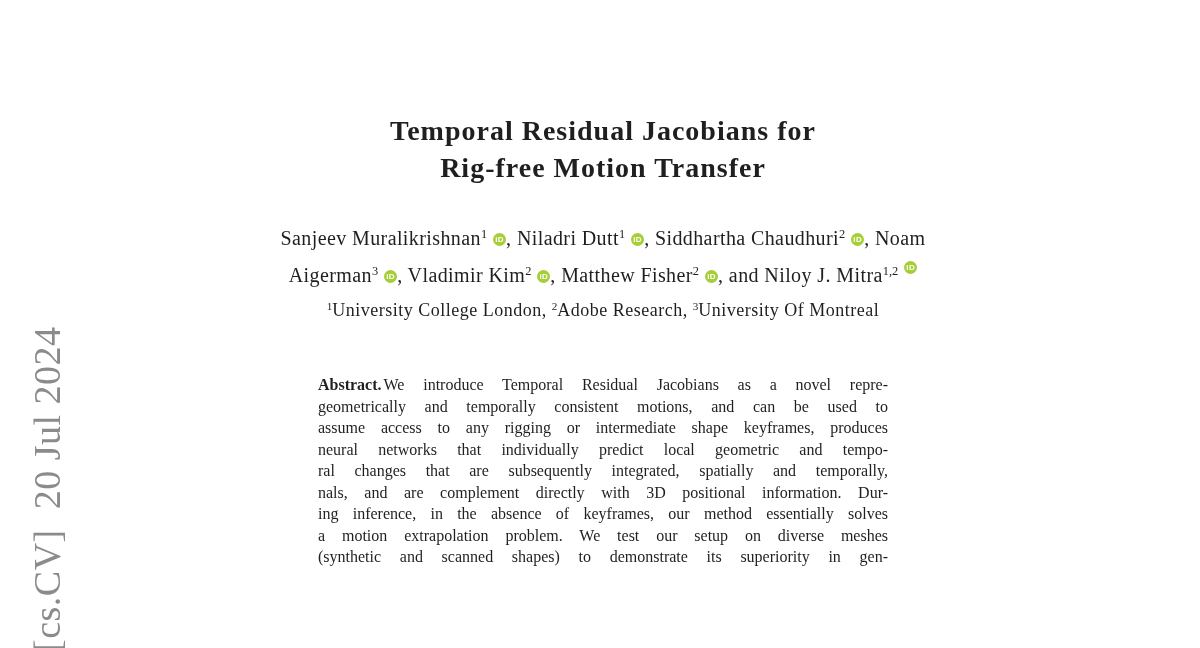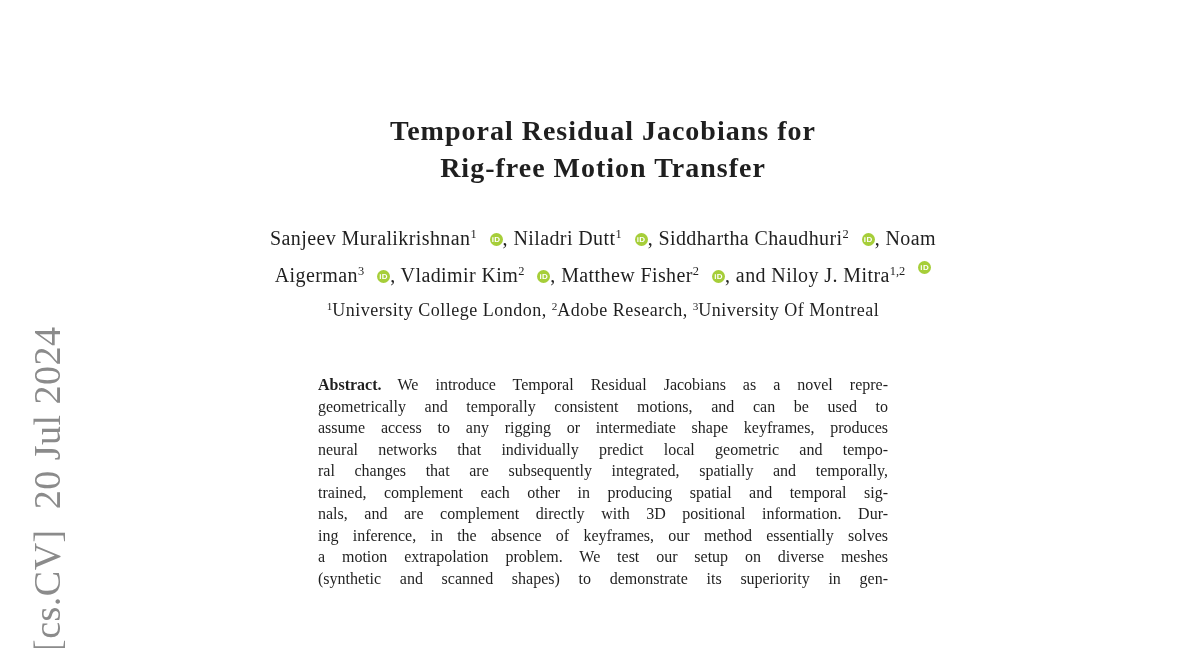--- a/index.html
+++ b/index.html
@@ -70,21 +70,21 @@
     width: 570px;
     font-size: 16px;
     line-height: 21.5px;
   }
   .abs-line {
     text-align: justify;
     text-align-last: justify;
   }
   .abs-label {
     font-weight: bold;
-    margin-right: 16px;
+    margin-right: 2px;
   }
 
   sup {
     font-size: 0.62em;
     vertical-align: baseline;
     position: relative;
     top: -0.55em;
     letter-spacing: 0;
   }
 
@@ -94,21 +94,21 @@
     height: 13px;
     border-radius: 50%;
     overflow: hidden;
     color: #ffffff;
     font-size: 8px;
     line-height: 13px;
     text-align: center;
     font-family: "Liberation Sans", sans-serif;
     font-weight: bold;
     vertical-align: -1px;
-    margin-left: 13px;
+    margin-left: 6px;
   }
   .orcid.raised {
     vertical-align: 8px;
   }
 </style>
 </head>
 <body style="background: rgb(255, 255, 255); color: rgb(31, 31, 31);">
 
 <div class="stamp" style="color: rgb(139, 139, 139);">[cs.CV]  20 Jul 2024</div>
 
@@ -123,18 +123,17 @@
 </div>
 
 <div class="affils-block"><sup>1</sup><span>University College London, </span><sup>2</sup><span>Adobe Research, </span><sup>3</sup><span>University Of Montreal</span></div>
 
 <div class="abstract-block">
     <div class="abs-line"><span class="abs-label">Abstract.</span>We introduce Temporal Residual Jacobians as a novel repre-</div>
     <div class="abs-line">geometrically and temporally consistent motions, and can be used to</div>
     <div class="abs-line">assume access to any rigging or intermediate shape keyframes, produces</div>
     <div class="abs-line">neural networks that individually predict local geometric and tempo-</div>
     <div class="abs-line">ral changes that are subsequently integrated, spatially and temporally,</div>
-    <div class="abs-line">trained, complement each other in producing spatial and temporal sig-</div>
     <div class="abs-line">nals, and are complement directly with 3D positional information. Dur-</div>
     <div class="abs-line">ing inference, in the absence of keyframes, our method essentially solves</div>
     <div class="abs-line">a motion extrapolation problem. We test our setup on diverse meshes</div>
     <div class="abs-line">(synthetic and scanned shapes) to demonstrate its superiority in gen-</div>
   </div>
 
 </body></html>

